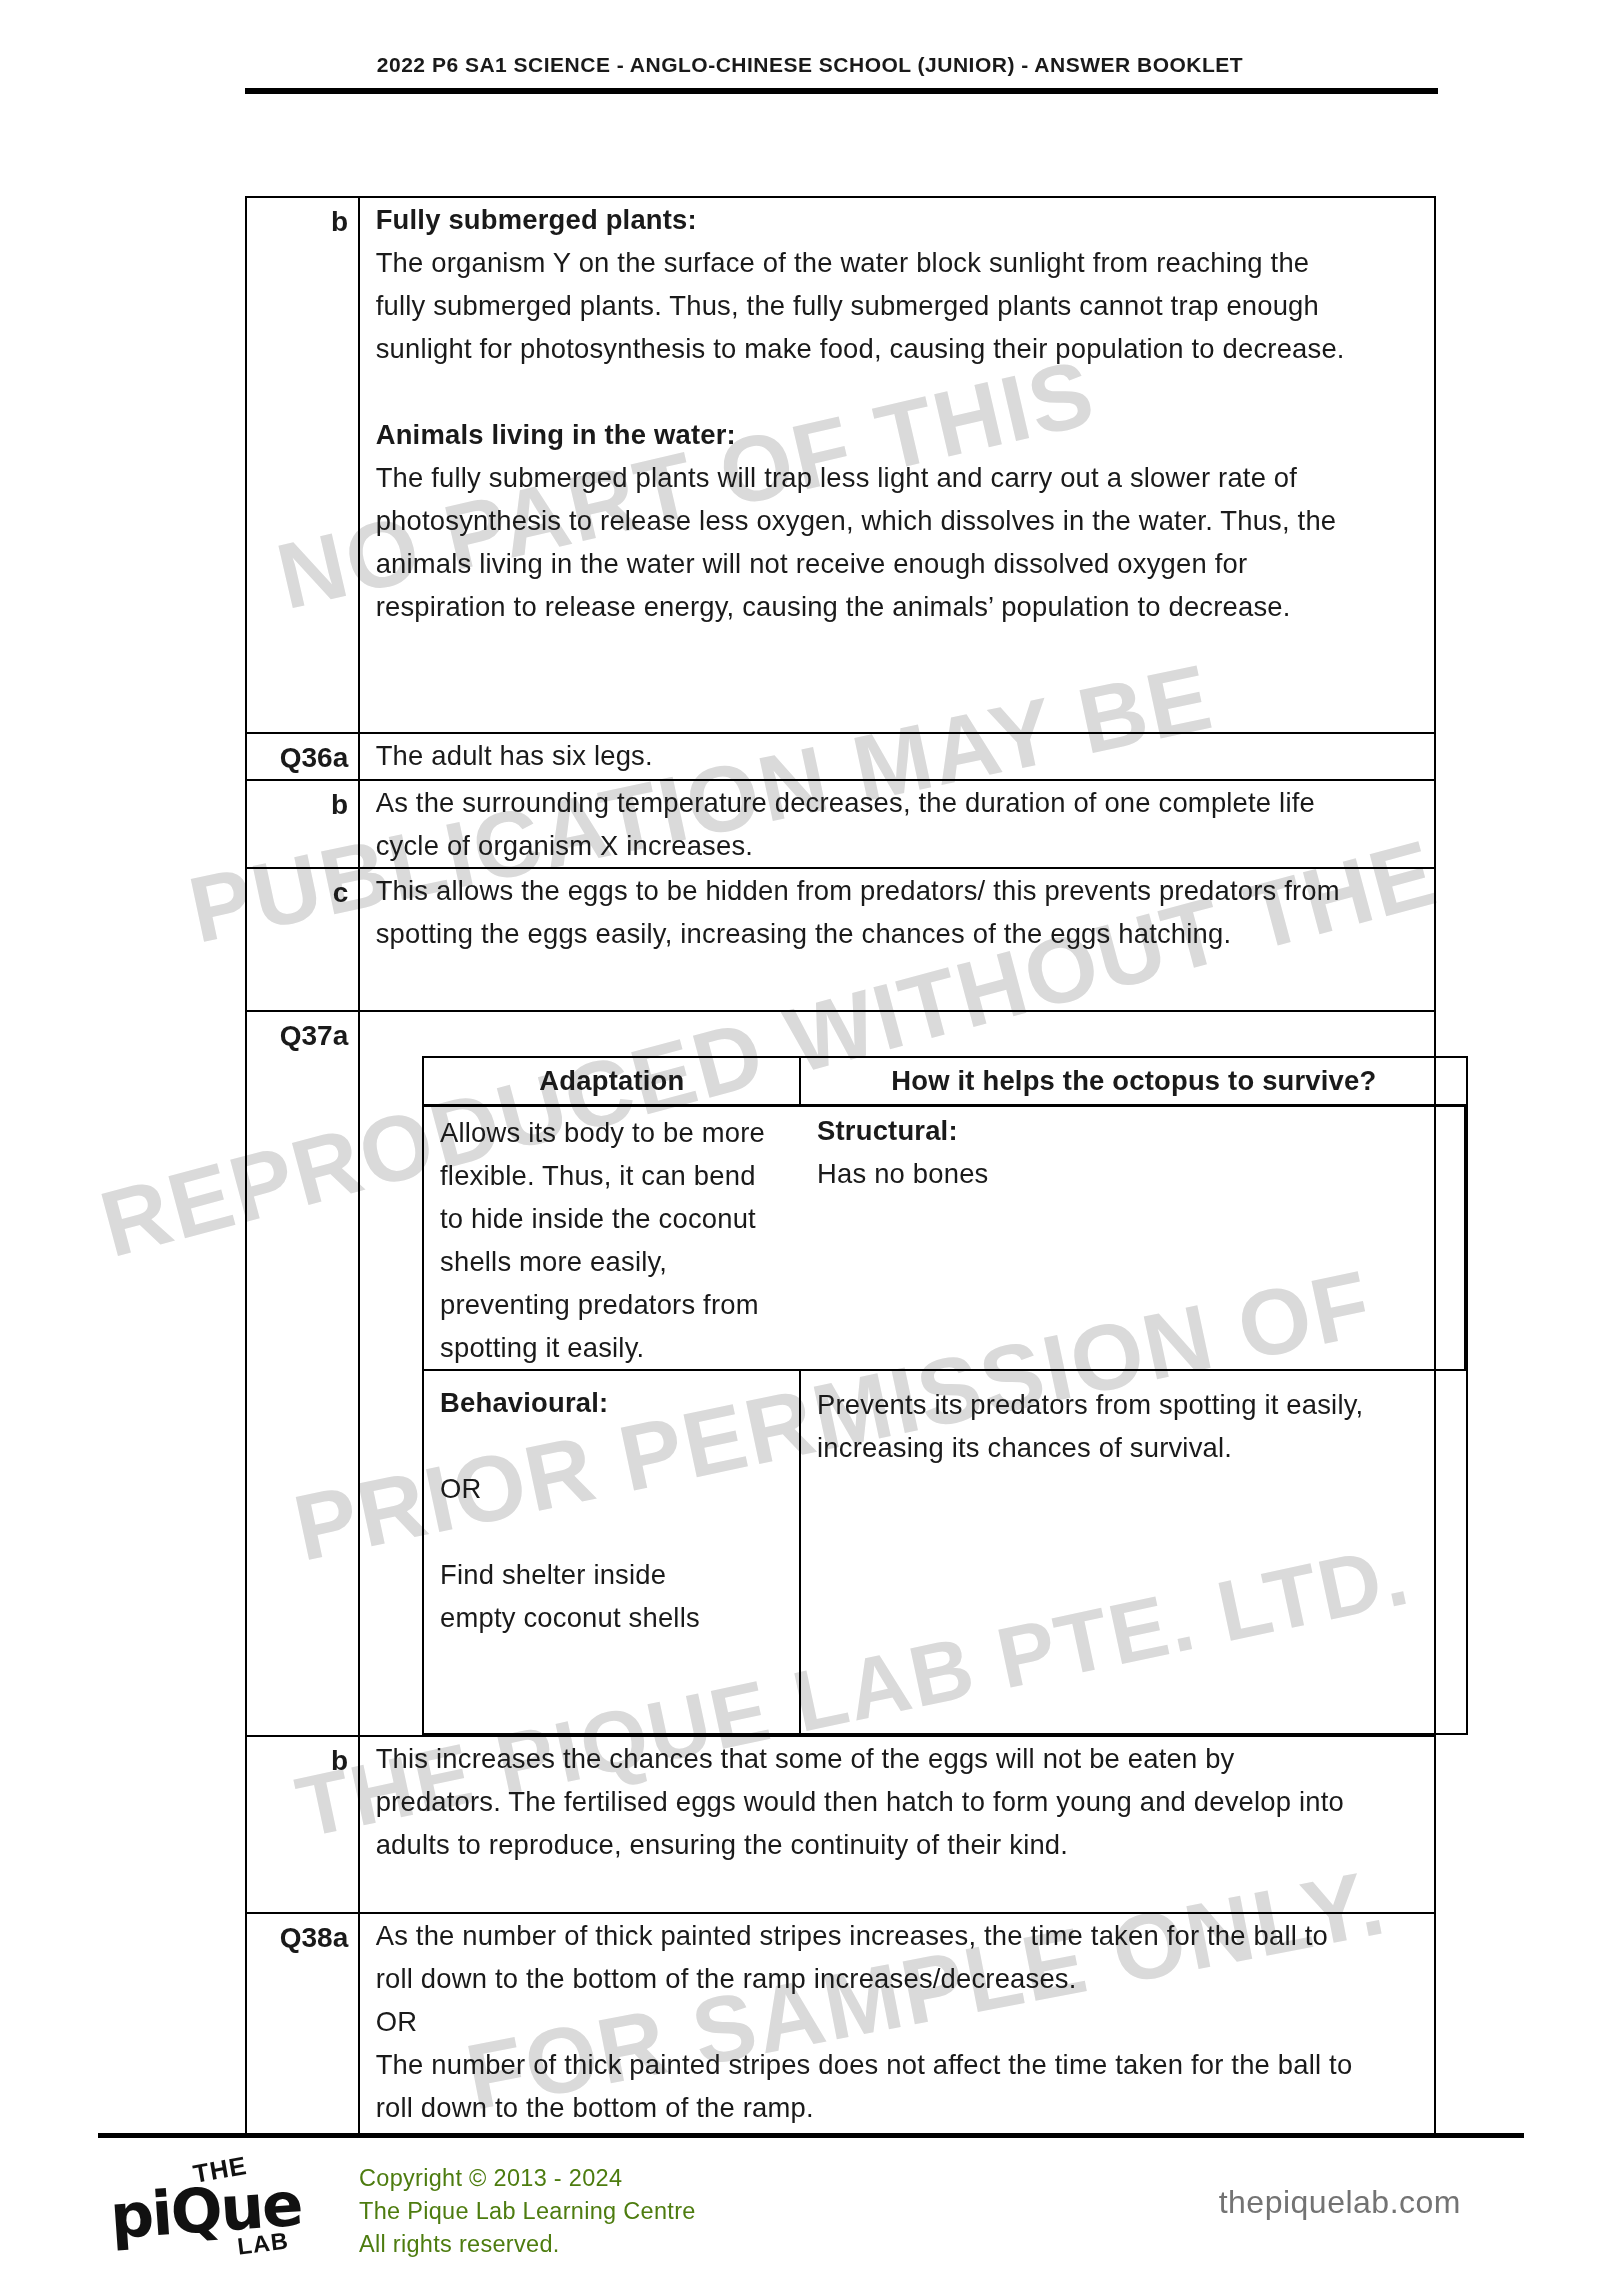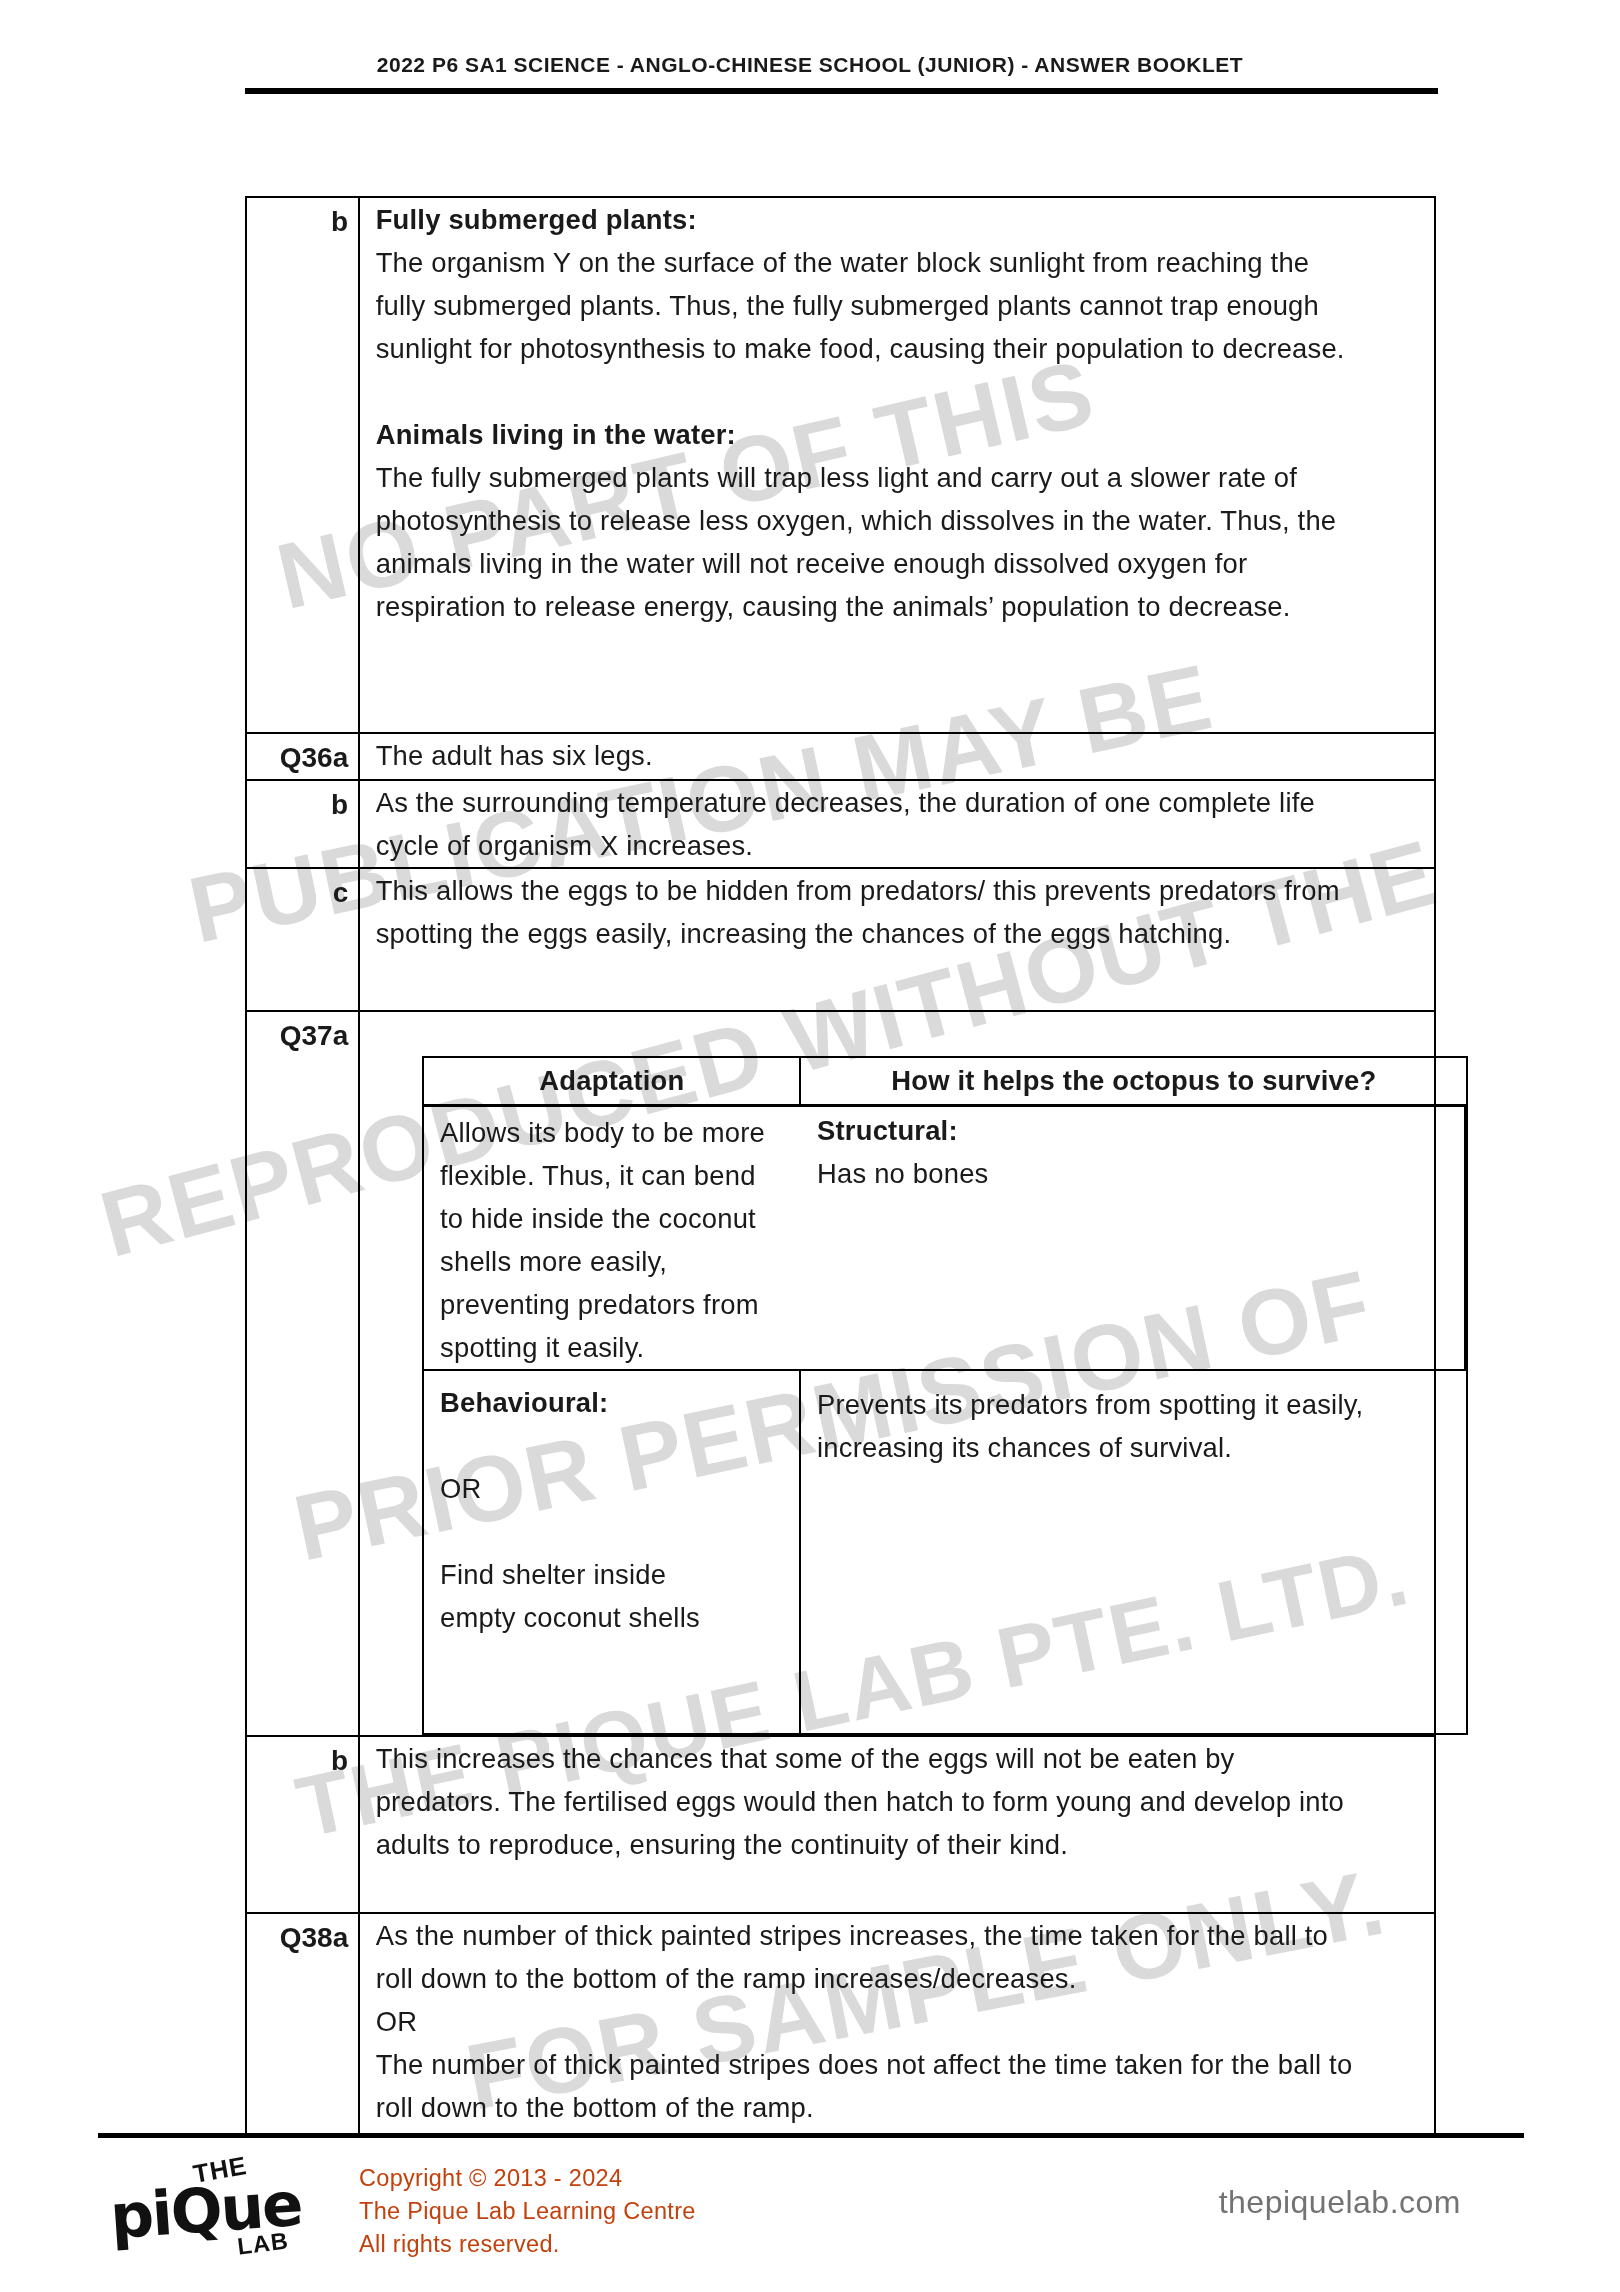--- a/index.html
+++ b/index.html
@@ -167,21 +167,21 @@
     transform: rotate(-3deg);
     letter-spacing: 1px;
   }
   .footer-text {
     position: absolute;
     z-index: 3;
     left: 359px;
     top: 2162px;
     font-size: 23.5px;
     line-height: 33px;
-    color: #c2410c;
+    color: #4d7c0f;
     letter-spacing: 0.3px;
   }
   .website {
     position: absolute;
     z-index: 3;
     right: 159px;
     top: 2184px;
     font-size: 32px;
     letter-spacing: 0.5px;
     color: #737373;

